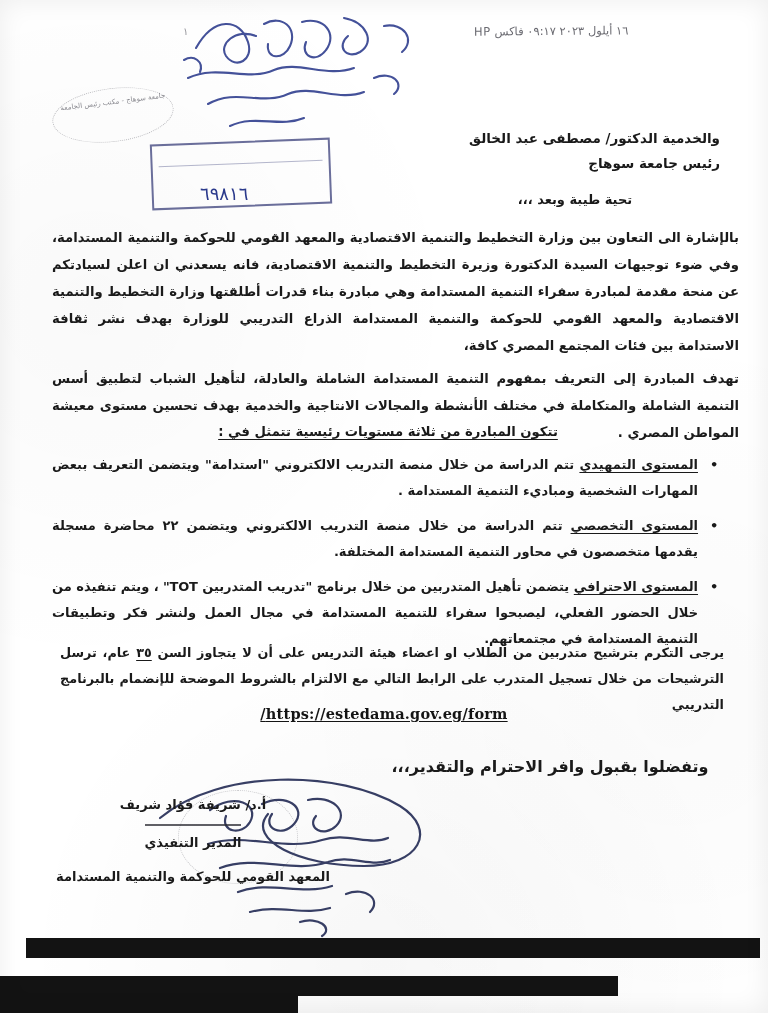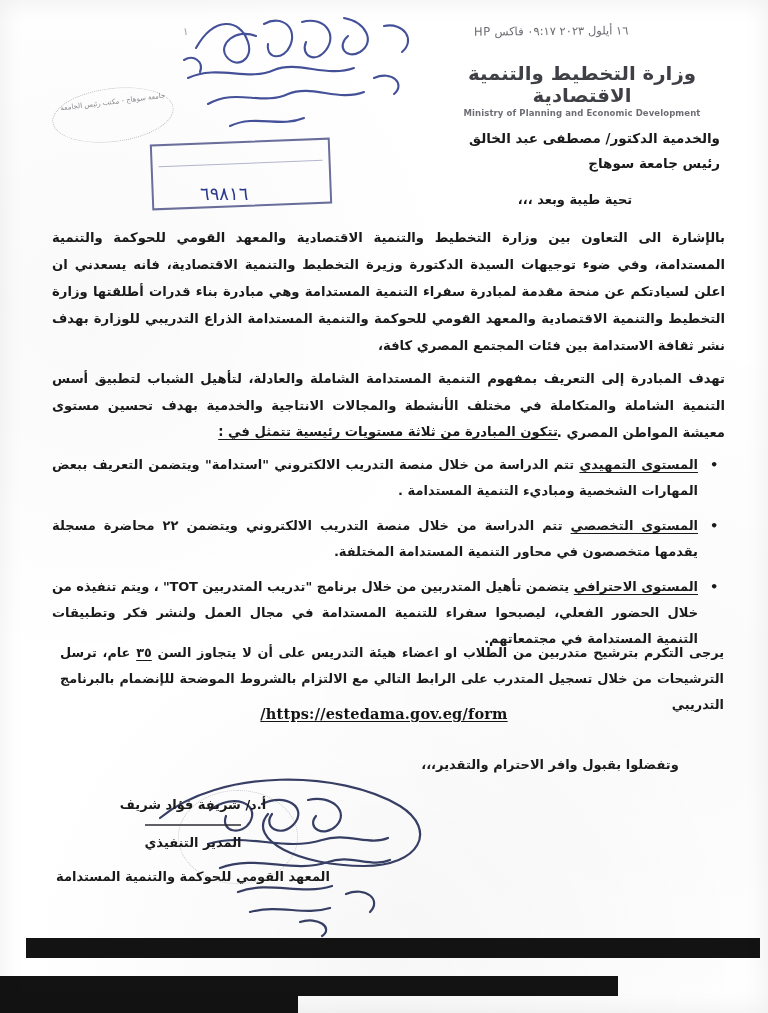--- a/index.html
+++ b/index.html
@@ -156,21 +156,21 @@
     top: 192px;
     right: 48px;
     width: 290px;
     text-align: center;
     font-size: 13px;
     font-weight: bold;
   }
   .body {
     position: absolute;
     top: 224px;
-    right: 43px;
+    right: 29px;
     left: 52px;
     text-align: justify;
     font-size: 13.2px;
     line-height: 2.05;
     font-weight: bold;
     letter-spacing: -0.25px;
   }
   .body p { margin: 0 0 6px 0; }
   .u { text-decoration: underline; text-underline-offset: 3px; }
 
@@ -237,21 +237,21 @@
     color: #141414;
     letter-spacing: 0.2px;
     text-align: center;
   }
   .closing {
     position: absolute;
     top: 757px;
     right: 48px;
     width: 340px;
     text-align: center;
-    font-size: 13px;
+    font-size: 16px;
     font-weight: bold;
   }
 
   
   .sig-block {
     position: absolute;
     top: 788px;
     right: 430px;
     width: 290px;
     text-align: center;
@@ -320,24 +320,20 @@
       <path d="M166 10 C188 14, 198 34, 182 44 C168 52, 158 38, 170 28"></path>
       <path d="M206 18 C226 14, 238 32, 224 44"></path>
       <path d="M10 70 C40 56, 70 74, 96 62 C120 52, 148 70, 176 60"></path>
       <path d="M30 96 C58 80, 84 98, 110 86 C134 76, 160 94, 186 84"></path>
       <path d="M52 118 C78 106, 102 120, 126 110"></path>
       <path d="M6 52 C16 46, 26 54, 22 64"></path>
       <path d="M196 70 C214 62, 228 76, 216 86"></path>
     </svg>
   </div>
 
-  <div class="letterhead">
-    <div class="lh-ar">وزارة التخطيط والتنمية الاقتصادية</div>
-    <div class="lh-en">Ministry of Planning and Economic Development</div>
-  </div>
 
   <div class="round-stamp"></div>
   <div class="round-stamp-text">جامعة سوهاج - مكتب رئيس الجامعة</div>
 
   <div class="stamp-box">
     <div class="stamp-line"></div>
   </div>
   <div class="stamp-num" style="top:183px; left:200px;">٦٩٨١٦</div>
 
   <div class="addressee">

